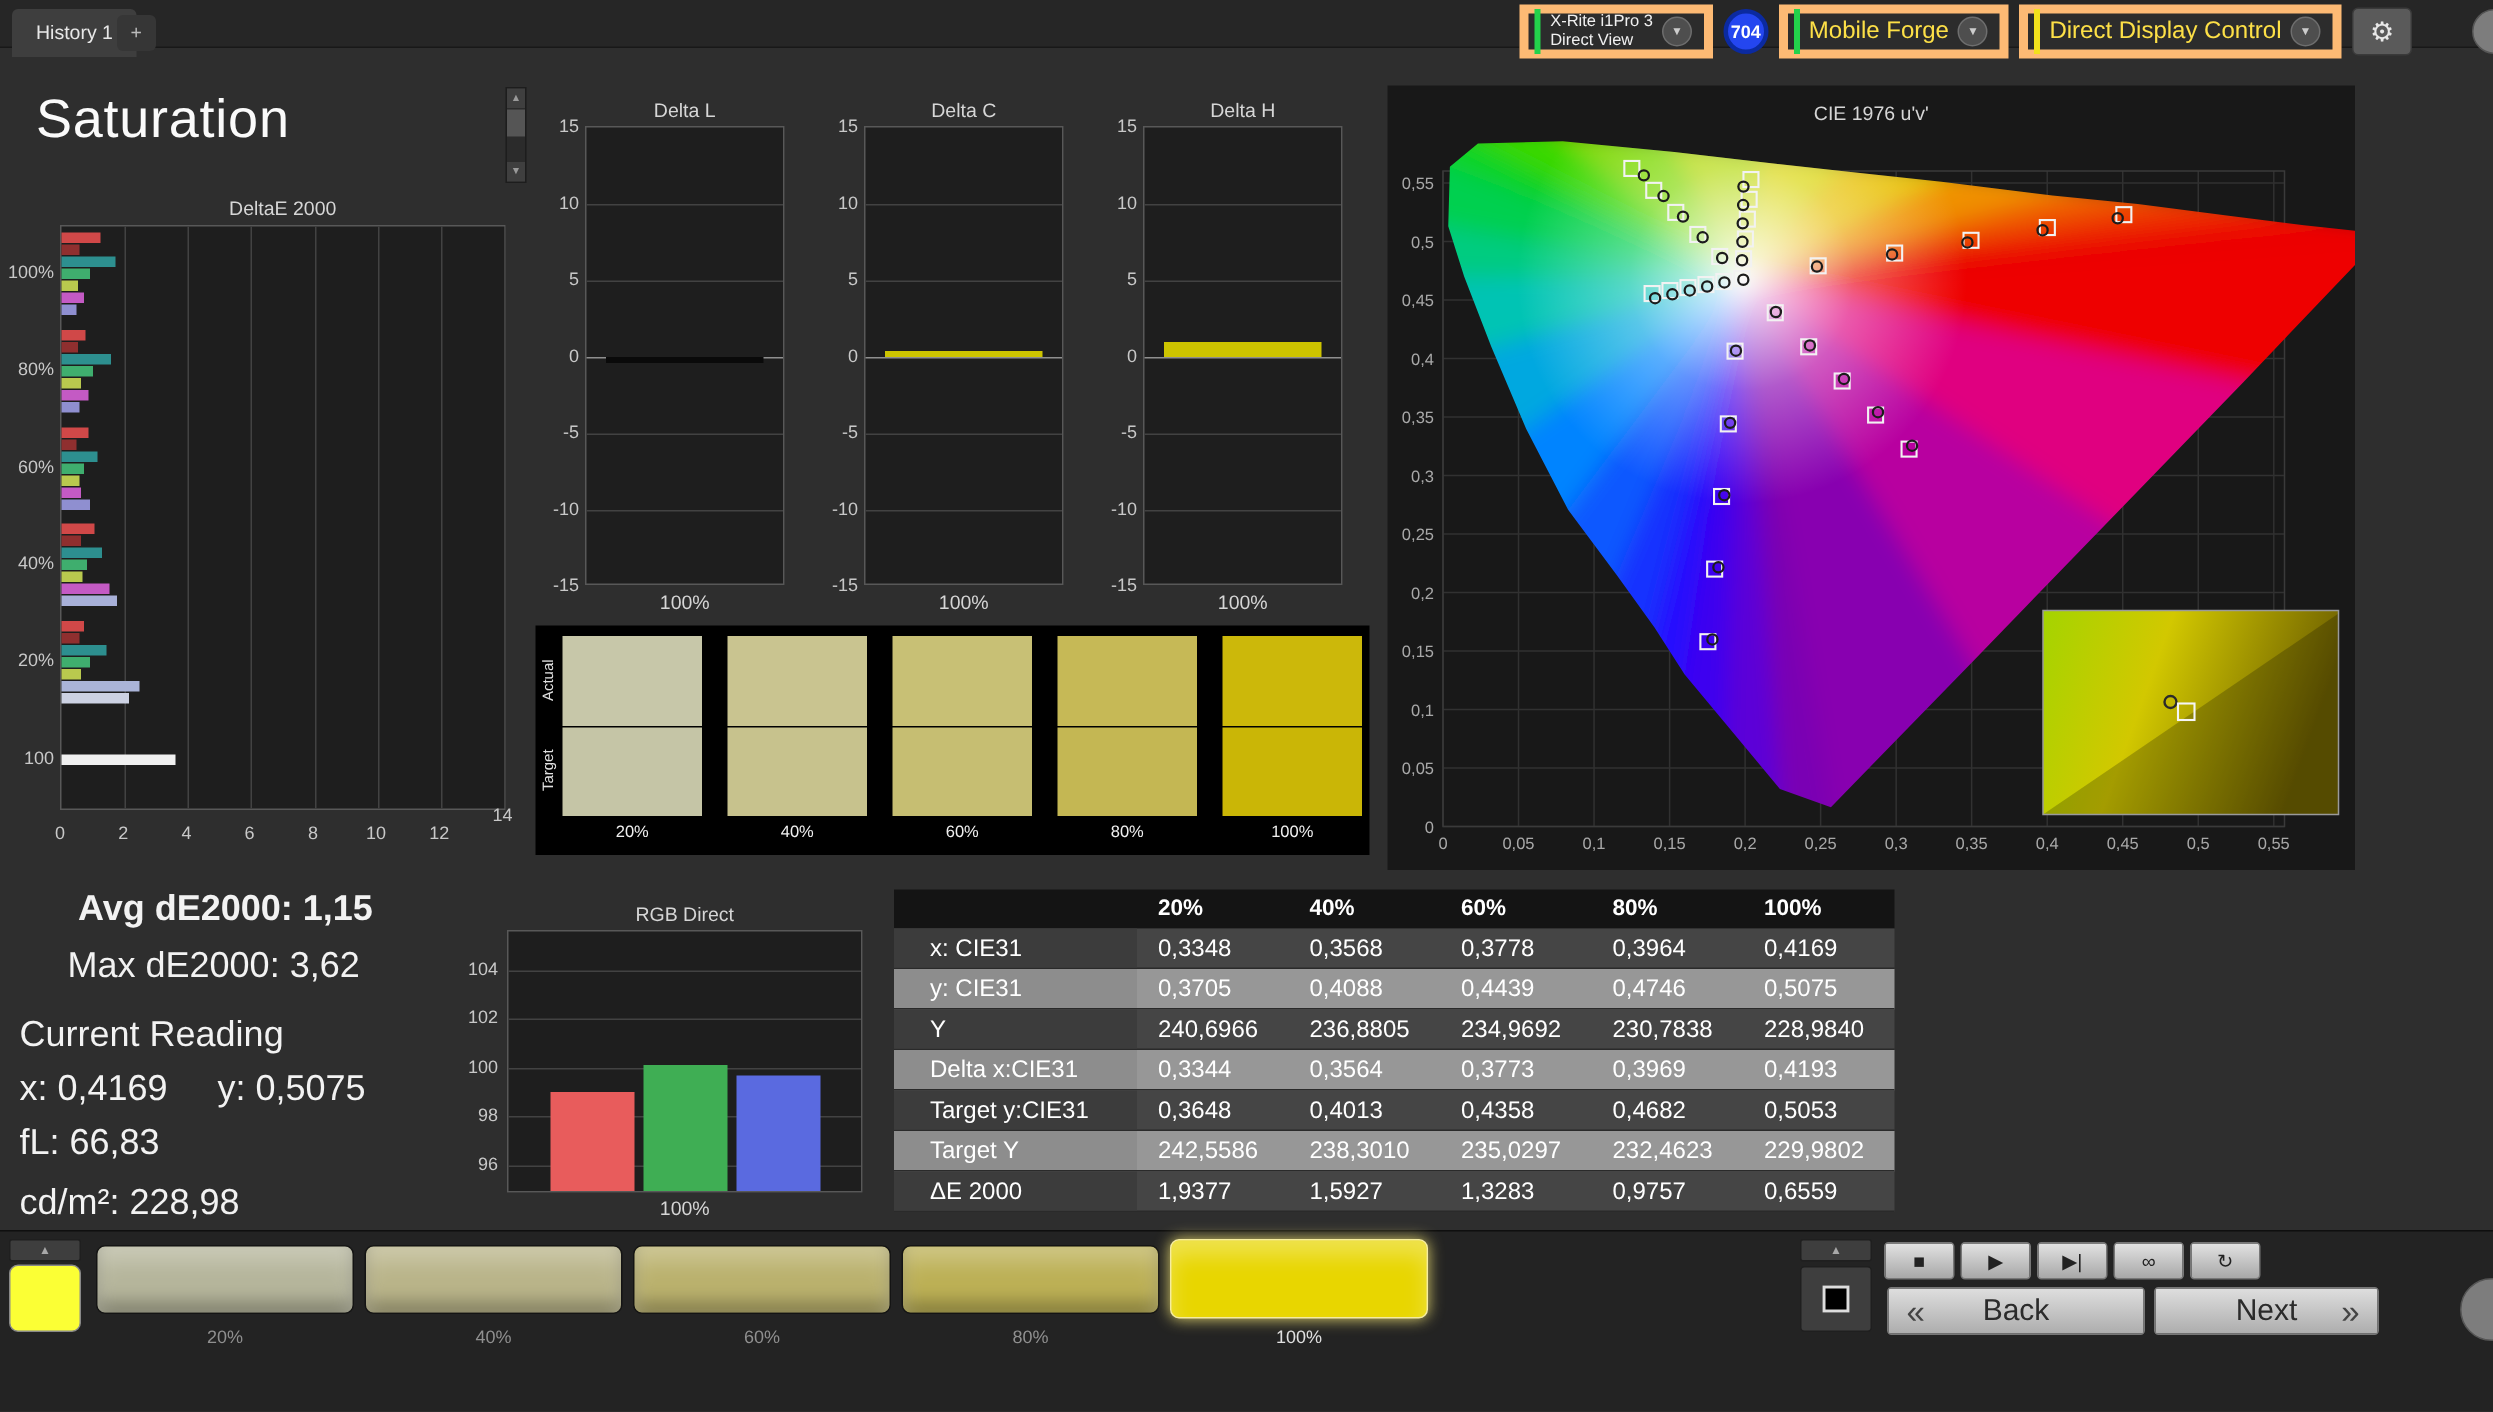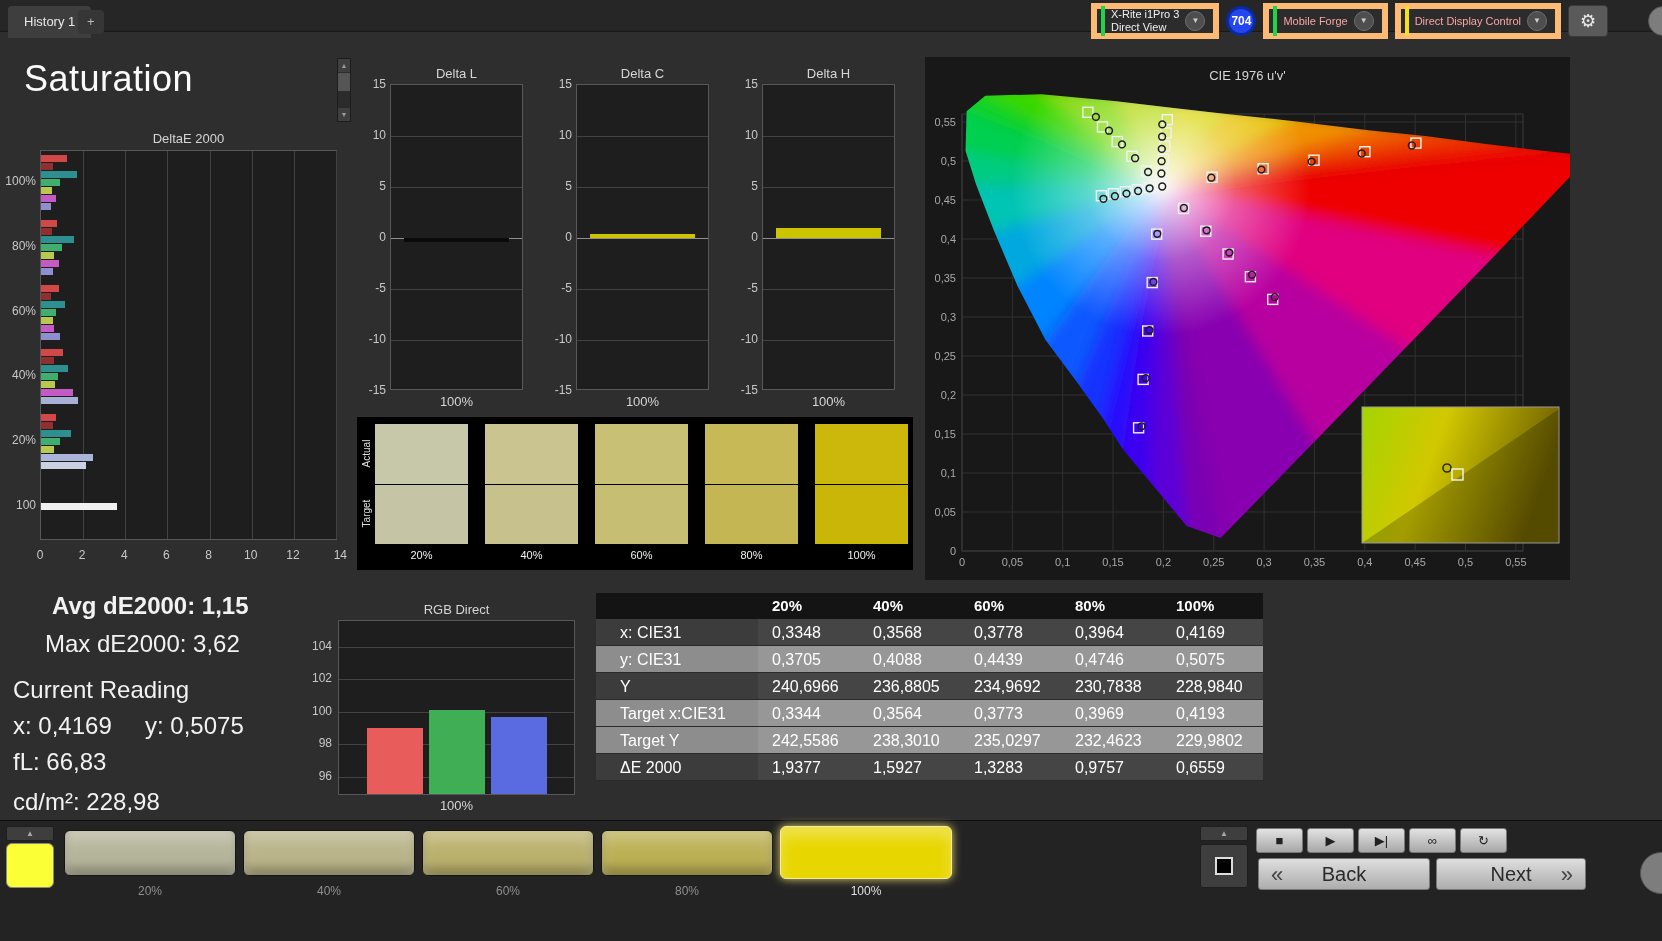--- a/index.html
+++ b/index.html
@@ -6,21 +6,21 @@
   html,body{width:1662px;height:941px;background:#2e2e2e;font-family:"Liberation Sans",sans-serif;overflow:hidden;}
   #app{position:relative;width:1662px;height:941px;background:#2e2e2e;overflow:hidden;color:#eee;}
   
   #topbar{position:absolute;left:0;top:0;width:1662px;height:32px;background:#262626;border-bottom:1px solid #181818;}
   .tab{position:absolute;top:6px;height:32px;line-height:32px;padding:0 16px;background:#3e3e3e;color:#e8e8e8;font-size:13px;border-radius:4px 4px 0 0;cursor:pointer;}
   .tab.add{left:78px;top:10px;height:24px;line-height:24px;padding:0 9px;background:#363636;color:#bbb;border-radius:4px;}
   #devices{position:absolute;right:54px;top:3px;height:36px;display:flex;align-items:center;gap:7px;}
   .selector{display:flex;align-items:center;height:36px;background:#2c2c2c;border:6px solid #fdba74;padding:0 2px;cursor:pointer;}
   .accent{width:4px;height:30px;margin:0 6px 0 2px;background:#23d24b;}
   .sel-lines{font-size:11px;line-height:13px;color:#f0f0f0;white-space:nowrap;}
-  .sel-one{font-size:11px;color:#fca5a5;white-space:nowrap;text-align:center;}
+  .sel-one{font-size:16px;color:#fde047;white-space:nowrap;text-align:center;}
   .dropbtn{width:20px;height:20px;border-radius:50%;background:#4e4e4e;border:1px solid #6e6e6e;color:#ccc;font-size:8px;line-height:18px;text-align:center;margin:0 6px;cursor:pointer;}
   .badge{width:30px;height:30px;border-radius:50%;background:#2446f0;border:3px solid #0b2aa0;color:#fff;font-size:12px;font-weight:bold;line-height:24px;text-align:center;}
   .gearbtn{width:40px;height:32px;border-radius:4px;background:#5a5a5a;border:1px solid #3a3a3a;color:#e8e8e8;font-size:18px;line-height:30px;text-align:center;cursor:pointer;}
   .edgecircle{position:absolute;border-radius:50%;background:#7d7d7d;border:1px solid #555;}
   
   #page-title{position:absolute;left:24px;top:58px;font-size:36px;color:#fafafa;letter-spacing:0.5px;}
   .ct{position:absolute;color:#d6d6d6;font-size:13px;text-align:center;}
   .stat{position:absolute;color:#f2f2f2;font-size:24px;white-space:nowrap;}
   
   .panel{position:absolute;background:#1e1e1e;border:1px solid #585858;}
@@ -383,26 +383,34 @@
       </div>
       <div class="trow" style="background:#454545;">
         <div class="tc0" style="background:#3c3c3c;">Y</div>
         <div class="tc">240,6966</div>
         <div class="tc">236,8805</div>
         <div class="tc">234,9692</div>
         <div class="tc">230,7838</div>
         <div class="tc">228,9840</div>
       </div>
       <div class="trow" style="background:#979797;">
-        <div class="tc0" style="background:#8d8d8d;">Target x:CIE31</div>
+        <div class="tc0" style="background:#8d8d8d;">Delta x:CIE31</div>
         <div class="tc">0,3344</div>
         <div class="tc">0,3564</div>
         <div class="tc">0,3773</div>
         <div class="tc">0,3969</div>
         <div class="tc">0,4193</div>
+      </div>
+      <div class="trow" style="background:#454545;">
+        <div class="tc0" style="background:#3c3c3c;">Target y:CIE31</div>
+        <div class="tc">0,3648</div>
+        <div class="tc">0,4013</div>
+        <div class="tc">0,4358</div>
+        <div class="tc">0,4682</div>
+        <div class="tc">0,5053</div>
       </div>
       <div class="trow" style="background:#979797;">
         <div class="tc0" style="background:#8d8d8d;">Target Y</div>
         <div class="tc">242,5586</div>
         <div class="tc">238,3010</div>
         <div class="tc">235,0297</div>
         <div class="tc">232,4623</div>
         <div class="tc">229,9802</div>
       </div>
       <div class="trow" style="background:#454545;">
@@ -432,21 +440,21 @@
   </div>
   <div class="edgecircle" style="left:1640px;top:852px;width:42px;height:42px;"></div>
 
 <div class="xlab" style="left:28.0px;top:548px;width:24px;">0</div>
     <div class="xlab" style="left:70.1px;top:548px;width:24px;">2</div>
     <div class="xlab" style="left:112.3px;top:548px;width:24px;">4</div>
     <div class="xlab" style="left:154.4px;top:548px;width:24px;">6</div>
     <div class="xlab" style="left:196.6px;top:548px;width:24px;">8</div>
     <div class="xlab" style="left:238.7px;top:548px;width:24px;">10</div>
     <div class="xlab" style="left:280.9px;top:548px;width:24px;">12</div>
-    <div class="xlab" style="left:323.0px;top:548px;width:24px;text-align:right;">14</div>
+    <div class="xlab" style="left:323.0px;top:536px;width:24px;">14</div>
     <div class="ylab" style="top:174.3px;">100%</div>
     <div class="ylab" style="top:239.0px;">80%</div>
     <div class="ylab" style="top:303.7px;">60%</div>
     <div class="ylab" style="top:368.3px;">40%</div>
     <div class="ylab" style="top:433.0px;">20%</div>
     <div class="ylab" style="top:497.7px;">100</div>
     <div class="ct" style="left:390px;top:66px;width:133px;">Delta L</div>
     <div class="panel" style="left:390px;top:84px;width:133px;height:306px;">
       <div class="hgrid" style="top:51px;"></div>
       <div class="hgrid" style="top:102px;"></div>

